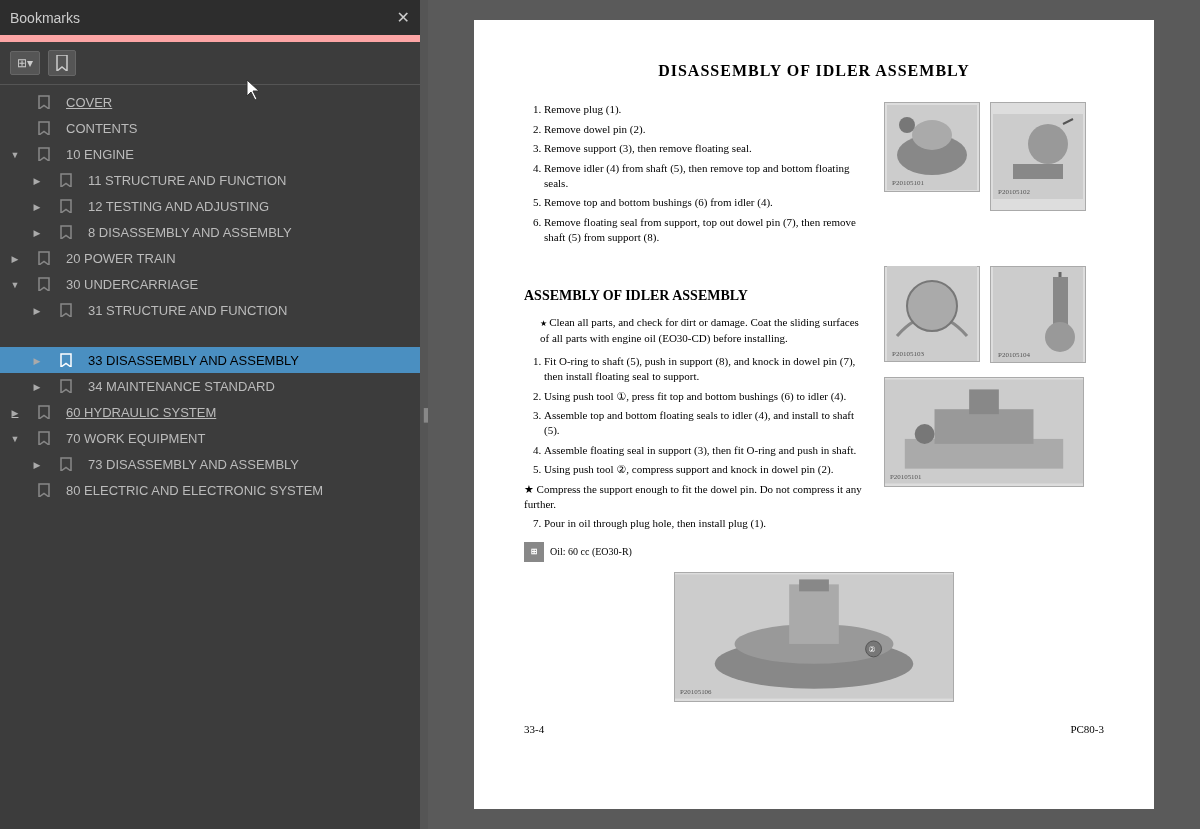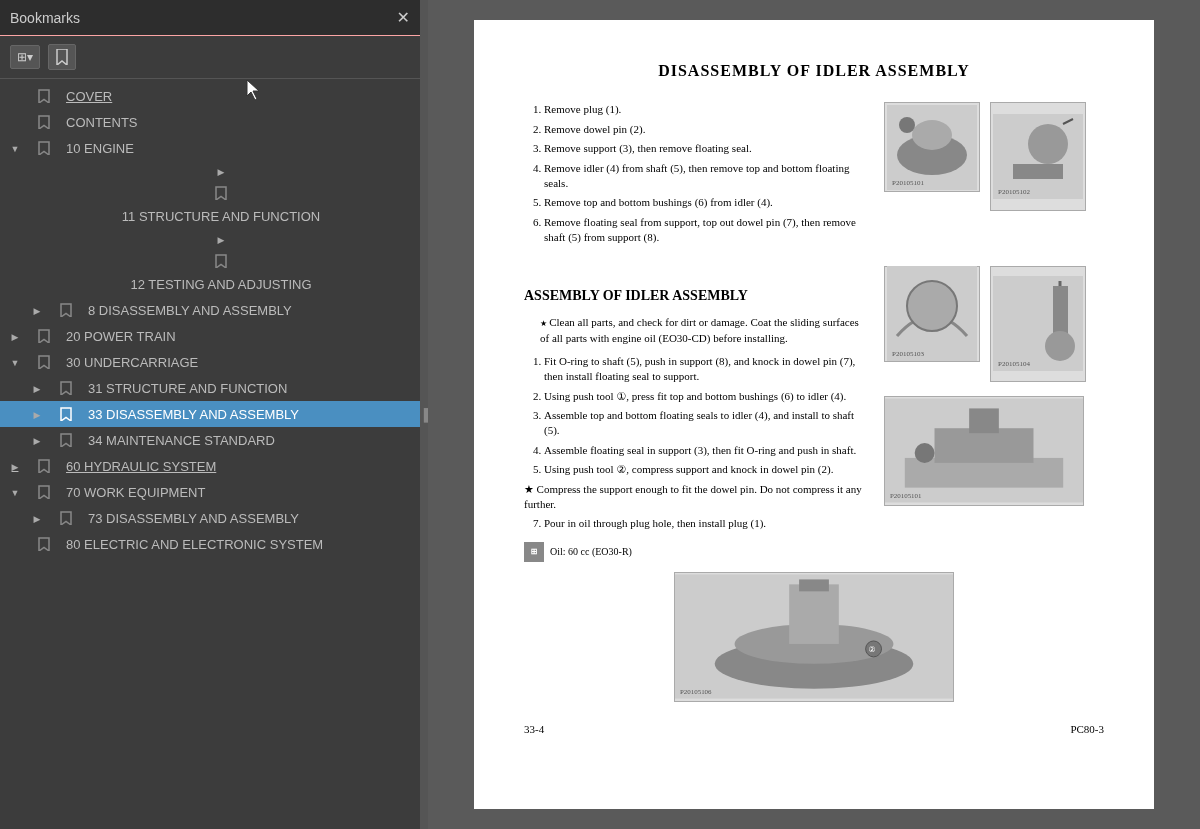--- a/index.html
+++ b/index.html
@@ -17,21 +17,21 @@
       overflow: hidden;
       position: relative;
     }
 
     #sidebar-header {
       background: #2d2d2d;
       padding: 8px 10px;
       display: flex;
       align-items: center;
       justify-content: space-between;
-      border-bottom: 1px solid #fca5a5;
+      border-bottom: 7px solid #fca5a5;
     }
 
     #sidebar-title {
       color: #ccc;
       font-size: 14px;
       font-weight: normal;
     }
 
     #sidebar-close {
       color: #aaa;
@@ -88,21 +88,22 @@
       cursor: pointer;
       color: #bbb;
       font-size: 13px;
       white-space: nowrap;
       position: relative;
       gap: 8px;
     }
 
     .bookmark-item.active {
       background: #4a8fc1;
-      color: #ffffff;
+      color: #000000;
+      margin-top: 24px;
     }
 
     .bookmark-item .toggle {
       width: 14px;
       text-align: center;
       font-size: 10px;
       color: #aaa;
       cursor: pointer;
       flex-shrink: 0;
     }
@@ -318,30 +319,30 @@
       </div>
       <div class="bookmark-item" style="padding-left: 8px;">
         <span class="toggle"><span class="arrow-down"></span></span>
         <span class="bookmark-icon">
           <svg viewBox="0 0 12 14" fill="none" stroke="#888" stroke-width="1.5">
       <path d="M1 1 h10 v13 l-5-3.5 -5 3.5 Z"></path>
     </svg>
         </span>
         <span class="bookmark-label">10 ENGINE</span>
       </div>
-      <div class="bookmark-item" style="padding-left: 30px; flex-direction: column;">
+      <div class="bookmark-item" style="padding-left: 30px;">
         <span class="toggle"><span class="arrow-right"></span></span>
         <span class="bookmark-icon">
           <svg viewBox="0 0 12 14" fill="none" stroke="#888" stroke-width="1.5">
       <path d="M1 1 h10 v13 l-5-3.5 -5 3.5 Z"></path>
     </svg>
         </span>
         <span class="bookmark-label">11 STRUCTURE AND FUNCTION</span>
       </div>
-      <div class="bookmark-item" style="padding-left: 30px; flex-direction: column;">
+      <div class="bookmark-item" style="padding-left: 30px;">
         <span class="toggle"><span class="arrow-right"></span></span>
         <span class="bookmark-icon">
           <svg viewBox="0 0 12 14" fill="none" stroke="#888" stroke-width="1.5">
       <path d="M1 1 h10 v13 l-5-3.5 -5 3.5 Z"></path>
     </svg>
         </span>
         <span class="bookmark-label">12 TESTING AND ADJUSTING</span>
       </div>
       <div class="bookmark-item" style="padding-left: 30px;">
         <span class="toggle"><span class="arrow-right"></span></span>
@@ -508,21 +509,21 @@
             <div class="img-placeholder" style="width:96px;height:96px;">
               <svg width="90" height="95" viewBox="0 0 90 95">
                 <rect width="90" height="95" fill="#ccc"></rect>
                 <path d="M10 70 Q45 30 80 70" stroke="#888" stroke-width="3" fill="none"></path>
                 <circle cx="45" cy="40" r="25" fill="#aaa" stroke="#777" stroke-width="2"></circle>
                 <text x="5" y="90" font-size="7" fill="#555">P20105103</text>
               </svg>
             </div>
           </div>
           <div>
-            <div class="img-placeholder" style="width:96px;height:116px;">
+            <div class="img-placeholder" style="width:96px;height:97px;">
               <svg width="90" height="95" viewBox="0 0 90 95">
                 <rect width="90" height="95" fill="#ccc"></rect>
                 <rect x="60" y="10" width="15" height="50" fill="#888"></rect>
                 <circle cx="67" cy="70" r="15" fill="#999"></circle>
                 <line x1="67" y1="10" x2="67" y2="5" stroke="#666" stroke-width="3"></line>
                 <text x="5" y="90" font-size="7" fill="#555">P20105104</text>
               </svg>
             </div>
           </div>
         </div>

